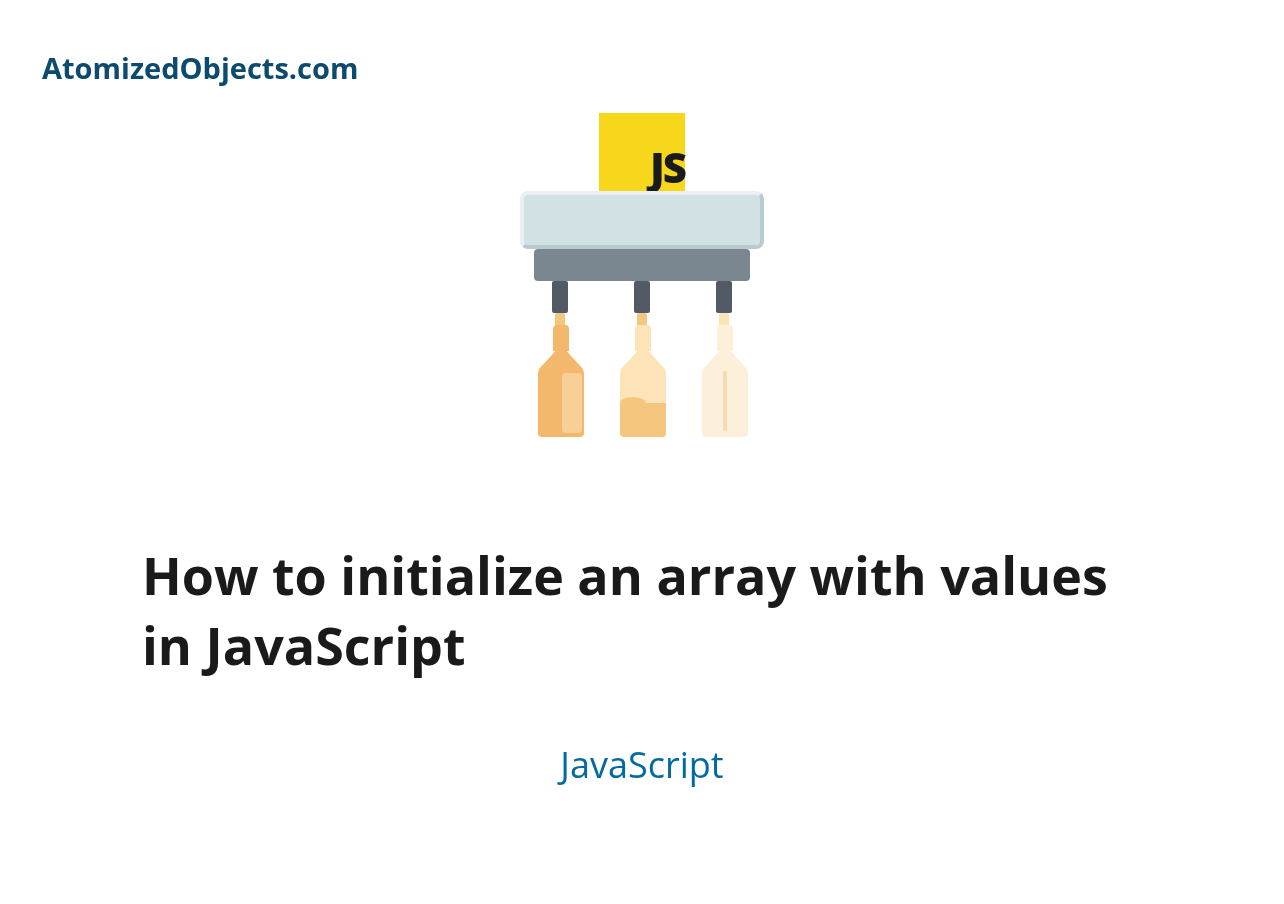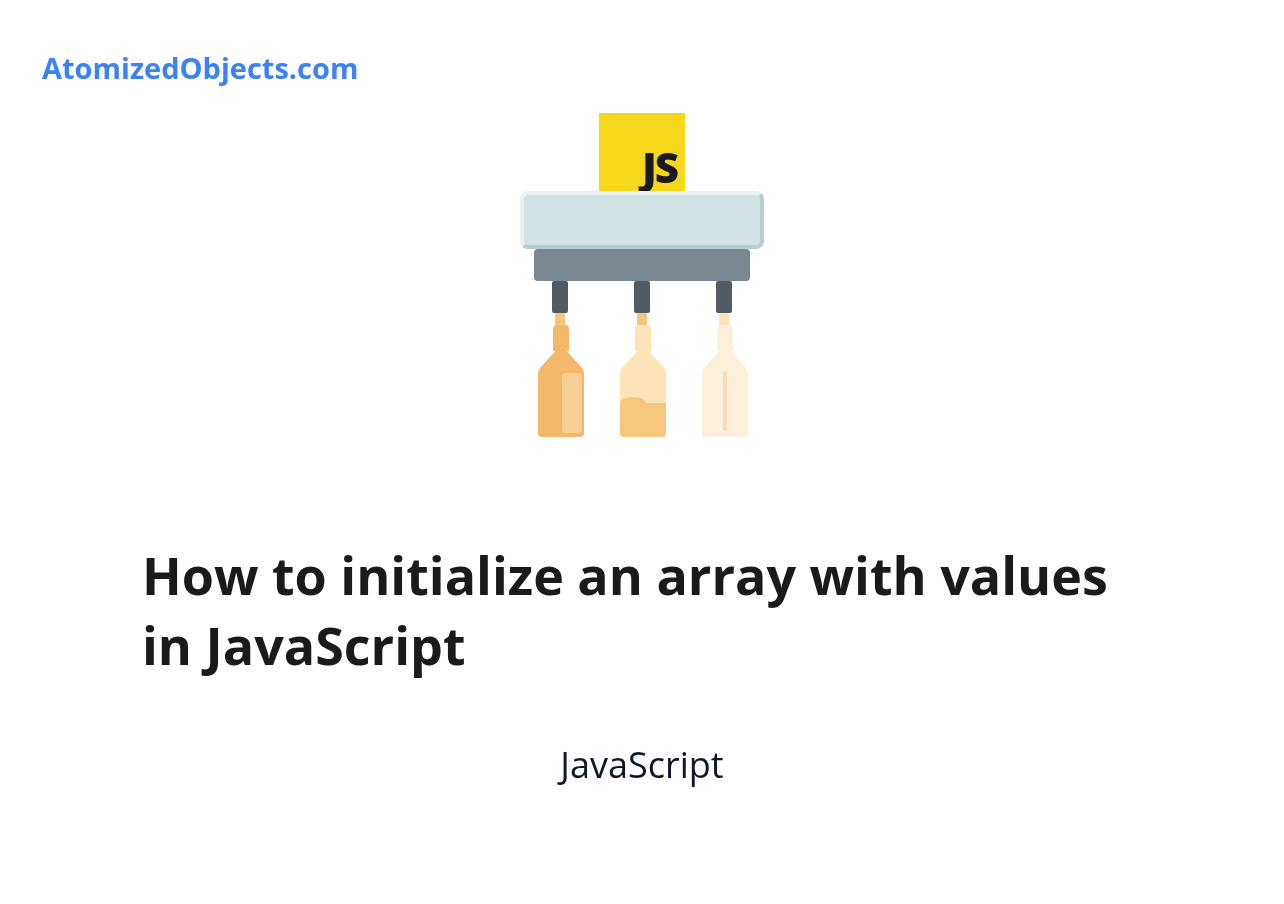--- a/index.html
+++ b/index.html
@@ -14,42 +14,41 @@
       font-family: 'Open Sans', 'Segoe UI', -apple-system, BlinkMacSystemFont, sans-serif;
       position: relative;
       overflow: hidden;
     }
     .site-brand {
       position: absolute;
       top: 48px;
       left: 42px;
       font-size: 29px;
       font-weight: 700;
-      color: #3b82f6;
+      color: #0c4a6e;
     }
     .hero-illustration {
       position: absolute;
       top: 113px;
       left: 50%;
       transform: translateX(-50%);
       width: 300px;
       height: 320px;
     }
     .js-box {
       position: absolute;
       top: 0;
       left: 50%;
       transform: translateX(-50%);
       width: 86px;
       height: 86px;
       background: #f6d71c;
       display: flex;
       align-items: flex-end;
       justify-content: flex-end;
-      padding-right: 8px;
       padding-bottom: 4px;
     }
     .js-text {
       font-size: 42px;
       font-weight: 800;
       color: #1a1a1a;
       letter-spacing: -2px;
     }
     .machine-top {
       position: absolute;
@@ -201,21 +200,21 @@
       color: #1a1a1a;
       line-height: 1.35;
     }
     .article-category {
       position: absolute;
       top: 740px;
       left: 50%;
       transform: translateX(-50%);
       font-size: 36px;
       font-weight: 400;
-      color: #0f172a;
+      color: #0369a1;
     }
   </style>
 </head>
 <body>
 
 <div class="site-brand">AtomizedObjects.com</div>
 
 <div class="hero-illustration">
   <div class="js-box">
     <span class="js-text">JS</span>

